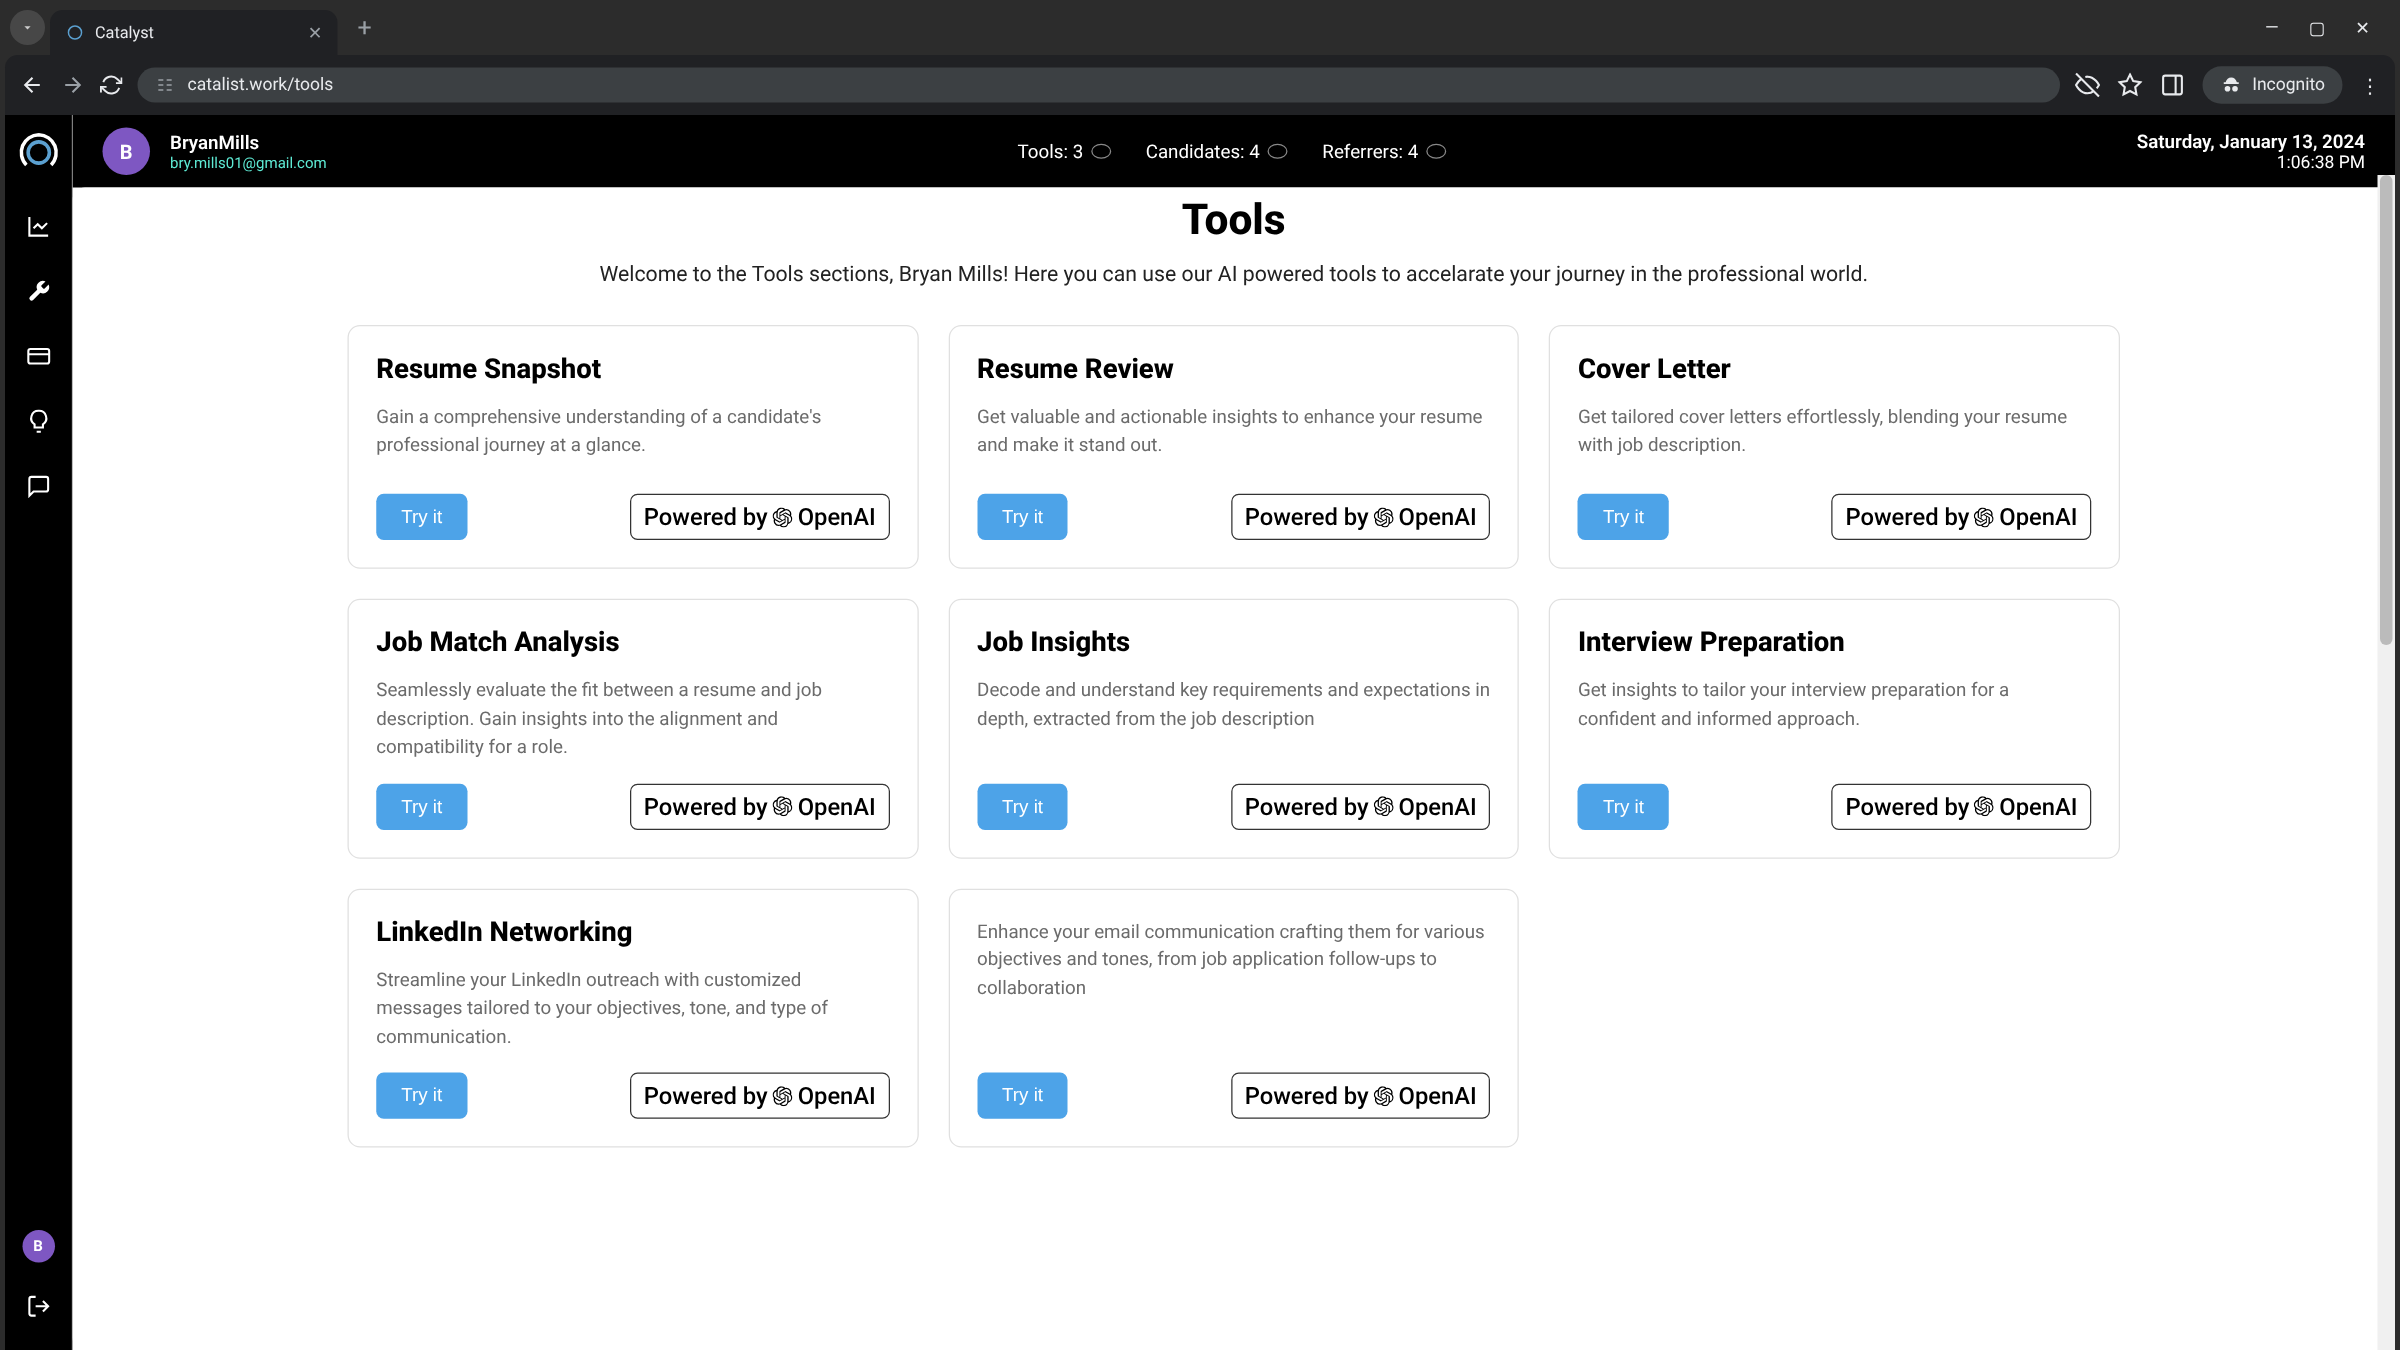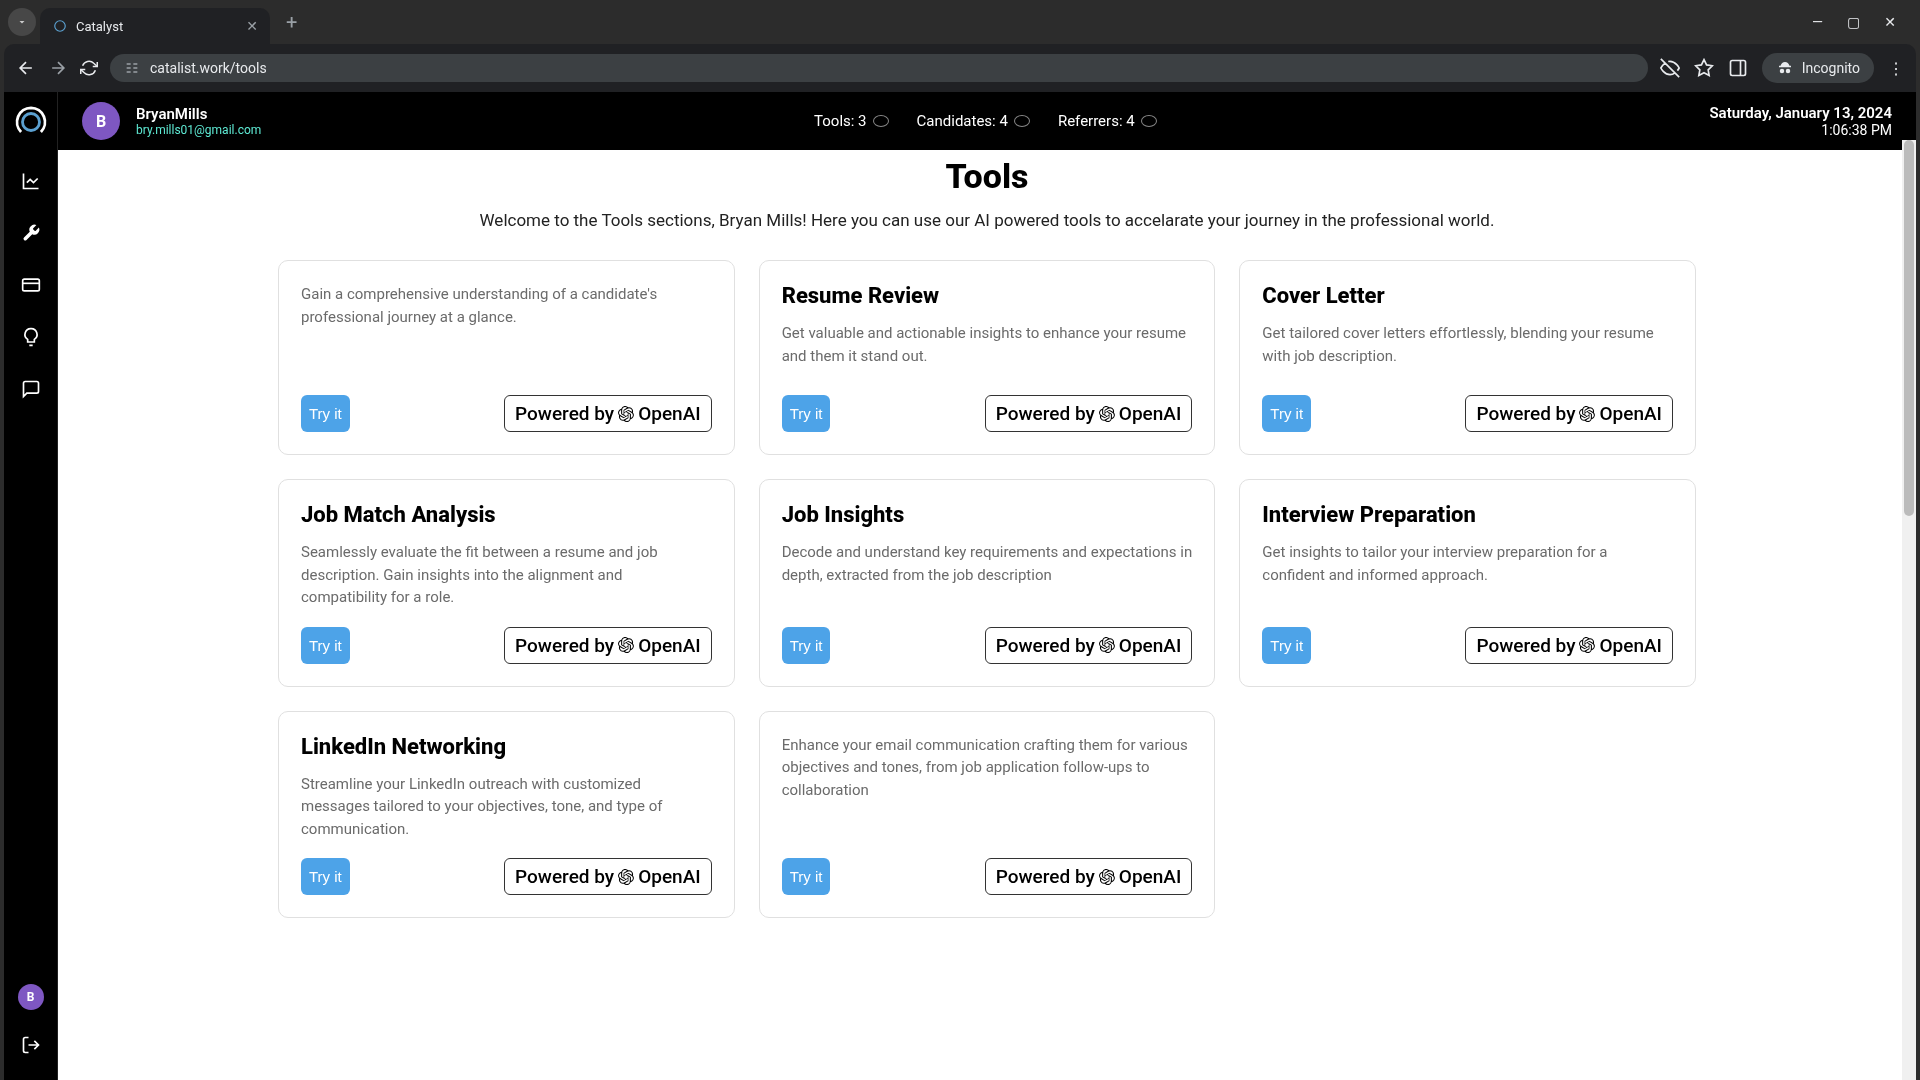--- a/index.html
+++ b/index.html
@@ -52,21 +52,21 @@
 .content-scroll { flex: 1; overflow-y: auto; background: white; border-radius: 10px; }
 .content-inner { padding: 6px 220px 40px 220px; }
 .page-title { font-size: 34px; font-weight: 800; text-align: center; margin-bottom: 14px; }
 .page-subtitle { font-size: 17px; text-align: center; margin-bottom: 30px; color: #222; }
 
 .cards-grid { display: grid; grid-template-columns: repeat(3, 1fr); gap: 24px; }
 .tool-card { border: 1px solid #e0e0e0; border-radius: 10px; padding: 22px; display: flex; flex-direction: column; min-height: 195px; background: white; }
 .card-title { font-size: 22px; font-weight: 800; margin-bottom: 14px; }
 .card-desc { font-size: 15px; color: #6b6b6b; line-height: 1.5; flex: 1; margin-bottom: 18px; }
 .card-footer { display: flex; justify-content: space-between; align-items: center; }
-.try-btn { background: #4da3e8; color: white; border: none; border-radius: 6px; padding: 10px 8px; font-size: 15px; font-weight: 500; cursor: pointer; }
+.try-btn { background: #4da3e8; color: white; border: none; border-radius: 6px; padding: 10px 20px; font-size: 15px; font-weight: 500; cursor: pointer; }
 .powered-badge { border: 1px solid #333; border-radius: 6px; padding: 6px 10px; font-size: 19px; display: flex; align-items: center; gap: 4px; font-weight: 500; }
 .openai-icon { width: 16px; height: 16px; display: inline-flex; }
 .openai-icon svg { width: 16px; height: 16px; }
 
 .scrollbar-track { position: absolute; right: 0; top: 48px; bottom: 0; width: 14px; background: #f0f0f0; }
 .scrollbar-thumb { position: absolute; left: 2px; right: 2px; top: 0; height: 40%; background: #bbb; border-radius: 5px; }
 </style>
 </head>
 <body>
 
@@ -217,37 +217,38 @@
         <span class="time-line">1:06:38 PM</span>
       </div>
     </div>
 
     <div class="content-scroll">
       <div class="content-inner">
         <h1 class="page-title">Tools</h1>
         <p class="page-subtitle">Welcome to the Tools sections, Bryan Mills! Here you can use our AI powered tools to accelarate your journey in the professional world.</p>
         <div class="cards-grid" id="cards-grid">
             <div class="tool-card">
+    <h2 class="card-title">Resume Snapshot</h2>
     <p class="card-desc">Gain a comprehensive understanding of a candidate's professional journey at a glance.</p>
     <div class="card-footer">
       <button class="try-btn">Try it</button>
       <div class="powered-badge">
         <span>Powered by</span>
         <span class="openai-icon">
                     <svg viewBox="0 0 24 24" fill="currentColor">
                       <path d="M22.28 9.82a5.98 5.98 0 00-.52-4.91 6.05 6.05 0 00-6.51-2.9A6.07 6.07 0 004.98 4.18a5.98 5.98 0 00-4 2.9 6.05 6.05 0 00.75 7.1 5.98 5.98 0 00.51 4.9 6.05 6.05 0 006.52 2.9A5.98 5.98 0 0013.05 24a6.06 6.06 0 005.77-4.21 5.99 5.99 0 004-2.9 6.08 6.08 0 00-.54-7.07zm-9.02 12.6a4.48 4.48 0 01-2.88-1.04l.14-.08 4.78-2.76a.8.8 0 00.39-.68v-6.74l2.02 1.17a.07.07 0 01.04.06v5.58a4.5 4.5 0 01-4.49 4.49zm-9.66-4.13a4.47 4.47 0 01-.54-3.01l.14.09 4.79 2.76a.78.78 0 00.78 0l5.84-3.38v2.33a.08.08 0 01-.03.07L9.74 19.95a4.5 4.5 0 01-6.14-1.66zM2.34 7.9a4.49 4.49 0 012.34-1.97V11.6a.77.77 0 00.39.68l5.84 3.37-2.02 1.17a.08.08 0 01-.07 0l-4.83-2.79A4.5 4.5 0 012.34 7.9zm16.6 3.86L13.1 8.4l2.02-1.17a.07.07 0 01.07 0l4.84 2.79a4.5 4.5 0 01-.67 8.12v-5.68a.79.79 0 00-.42-.7zm2.01-3.03l-.14-.09-4.78-2.77a.78.78 0 00-.78 0L9.4 9.24V6.92a.07.07 0 01.03-.07l4.84-2.8a4.5 4.5 0 016.68 4.67zM8.3 12.86l-2.02-1.16a.07.07 0 01-.04-.06V6.07a4.5 4.5 0 017.38-3.45l-.14.08L8.7 5.46a.77.77 0 00-.39.68l-.01 6.72zm1.1-2.37l2.6-1.5 2.6 1.5v3l-2.6 1.5-2.6-1.5v-3z"></path>
                     </svg>
                   </span>
         <span>OpenAI</span>
       </div>
     </div>
             </div>
             <div class="tool-card">
     <h2 class="card-title">Resume Review</h2>
-    <p class="card-desc">Get valuable and actionable insights to enhance your resume and them it stand out.</p>
+    <p class="card-desc">Get valuable and actionable insights to enhance your resume and make it stand out.</p>
     <div class="card-footer">
       <button class="try-btn">Try it</button>
       <div class="powered-badge">
         <span>Powered by</span>
         <span class="openai-icon">
                     <svg viewBox="0 0 24 24" fill="currentColor">
                       <path d="M22.28 9.82a5.98 5.98 0 00-.52-4.91 6.05 6.05 0 00-6.51-2.9A6.07 6.07 0 004.98 4.18a5.98 5.98 0 00-4 2.9 6.05 6.05 0 00.75 7.1 5.98 5.98 0 00.51 4.9 6.05 6.05 0 006.52 2.9A5.98 5.98 0 0013.05 24a6.06 6.06 0 005.77-4.21 5.99 5.99 0 004-2.9 6.08 6.08 0 00-.54-7.07zm-9.02 12.6a4.48 4.48 0 01-2.88-1.04l.14-.08 4.78-2.76a.8.8 0 00.39-.68v-6.74l2.02 1.17a.07.07 0 01.04.06v5.58a4.5 4.5 0 01-4.49 4.49zm-9.66-4.13a4.47 4.47 0 01-.54-3.01l.14.09 4.79 2.76a.78.78 0 00.78 0l5.84-3.38v2.33a.08.08 0 01-.03.07L9.74 19.95a4.5 4.5 0 01-6.14-1.66zM2.34 7.9a4.49 4.49 0 012.34-1.97V11.6a.77.77 0 00.39.68l5.84 3.37-2.02 1.17a.08.08 0 01-.07 0l-4.83-2.79A4.5 4.5 0 012.34 7.9zm16.6 3.86L13.1 8.4l2.02-1.17a.07.07 0 01.07 0l4.84 2.79a4.5 4.5 0 01-.67 8.12v-5.68a.79.79 0 00-.42-.7zm2.01-3.03l-.14-.09-4.78-2.77a.78.78 0 00-.78 0L9.4 9.24V6.92a.07.07 0 01.03-.07l4.84-2.8a4.5 4.5 0 016.68 4.67zM8.3 12.86l-2.02-1.16a.07.07 0 01-.04-.06V6.07a4.5 4.5 0 017.38-3.45l-.14.08L8.7 5.46a.77.77 0 00-.39.68l-.01 6.72zm1.1-2.37l2.6-1.5 2.6 1.5v3l-2.6 1.5-2.6-1.5v-3z"></path>
                     </svg>
                   </span>
         <span>OpenAI</span>

